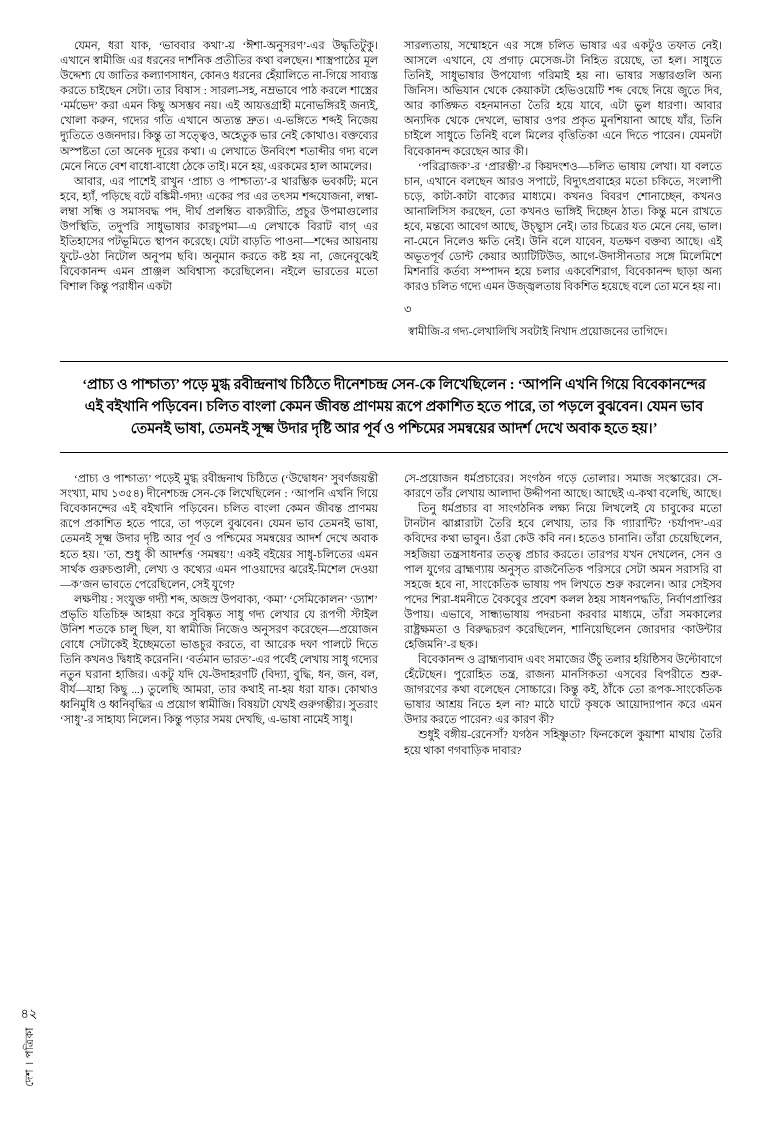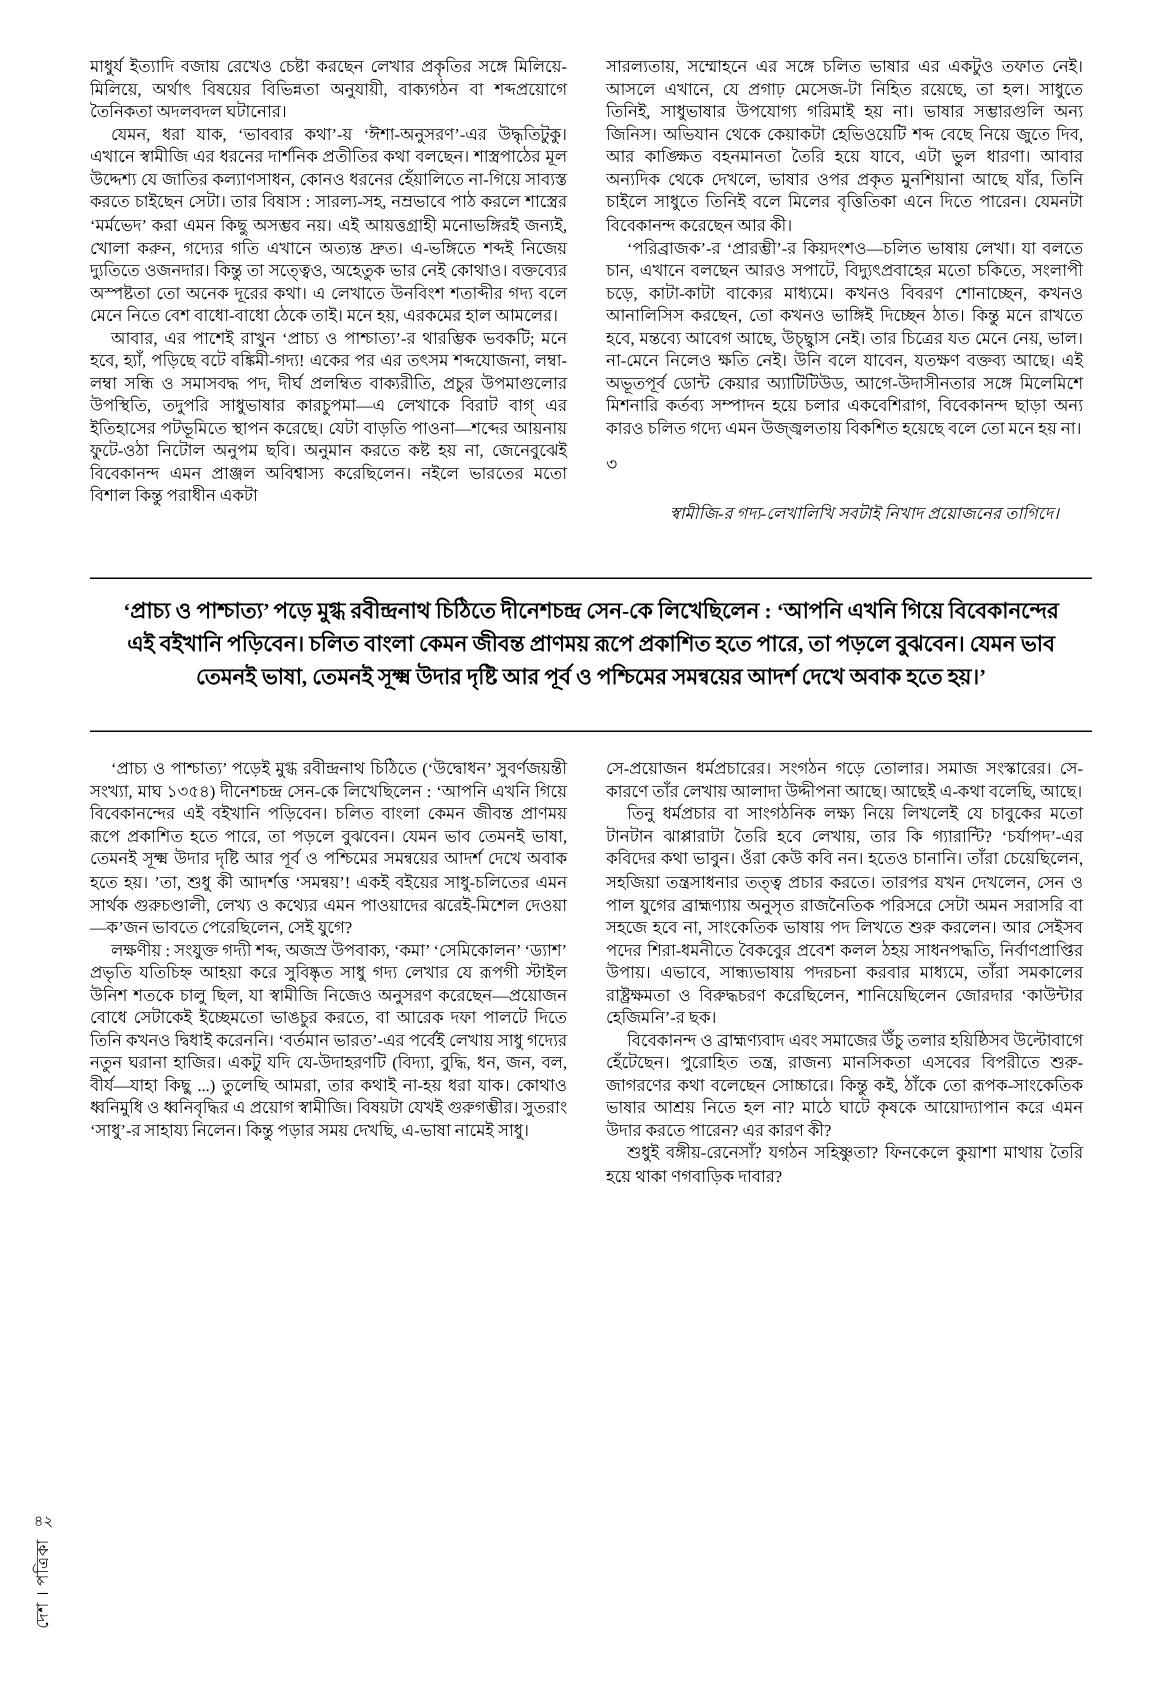--- a/index.html
+++ b/index.html
@@ -39,32 +39,31 @@
   }
   p.body.noindent {
     text-indent: 0;
   }
   .section-num {
     margin: 7px 0 3px 0;
     font-size: 11.5px;
     text-align: left;
   }
   .italic-line {
-    margin: 16px;
+    margin: 4px;
     font-size: 11px;
-    font-style: italic;
     line-height: 1.36;
-    text-align: right;
+    text-align: left;
   }
   
   .pullquote {
     margin: 18px 0 18px 0;
     border-top: 1.2px solid #000;
     border-bottom: 1.2px solid #000;
-    padding: 12px 14px 24px 14px;
+    padding: 12px 14px 13px 14px;
     position: relative;
   }
   .pullquote-text {
     font-size: 14.4px;
     line-height: 1.5;
     text-align: center;
     font-weight: bold;
     letter-spacing: -0.1px;
   }
   .lower {
@@ -83,36 +82,35 @@
   }
   .side-label .vtext {
     writing-mode: vertical-rl;
     transform: rotate(180deg);
     white-space: nowrap;
     letter-spacing: 0.5px;
   }
   .side-label .pnum {
     display: block;
     margin-bottom: 5px;
-    font-size: 10px;
+    font-size: 13px;
   }
 </style>
 </head>
 <body>
 
 <div class="page">
 
   <div class="side-label">
     <span class="pnum">৪২</span>
     <span class="vtext">দেশ ।   পত্রিকা</span>
   </div>
 
   <div class="columns">
     <div class="col">
-      <p class="body noindent">মাধুর্য ইত্যাদি বজায় রেখেও চেষ্টা করছেন লেখার প্রকৃতির সঙ্গে মিলিয়ে-মিলিয়ে, অর্থাৎ বিষয়ের বিভিন্নতা অনুযায়ী, বাক্যগঠন বা শব্দপ্রয়োগে তৈনিকতা অদলবদল ঘটানোর।</p>
       <p class="body">যেমন, ধরা যাক, ‘ভাববার কথা’-য় ‘ঈশা-অনুসরণ’-এর উদ্ধৃতিটুকু। এখানে স্বামীজি এর ধরনের দার্শনিক প্রতীতির কথা বলছেন। শাস্ত্রপাঠের মূল উদ্দেশ্য যে জাতির কল্যাণসাধন, কোনও ধরনের হেঁয়ালিতে না-গিয়ে সাব্যস্ত করতে চাইছেন সেটা। তার বিষাস : সারল্য-সহ, নম্রভাবে পাঠ করলে শাস্ত্রের ‘মর্মভেদ’ করা এমন কিছু অসম্ভব নয়। এই আয়ত্তগ্রাহী মনোভঙ্গিরই জন্যই, খোলা করুন, গদ্যের গতি এখানে অত্যন্ত দ্রুত। এ-ভঙ্গিতে শব্দই নিজেয় দ্যুতিতে ওজনদার। কিন্তু তা সত্ত্বেও, অহেতুক ভার নেই কোথাও। বক্তব্যের অস্পষ্টতা তো অনেক দূরের কথা। এ লেখাতে উনবিংশ শতাব্দীর গদ্য বলে মেনে নিতে বেশ বাধো-বাধো ঠেকে তাই। মনে হয়, এরকমের হাল আমলের।</p>
       <p class="body">আবার, এর পাশেই রাখুন ‘প্রাচ্য ও পাশ্চাত্য’-র থারম্ভিক ভবকটি; মনে হবে, হ্যাঁ, পড়িছে বটে বঙ্কিমী-গদ্য! একের পর এর তৎসম শব্দযোজনা, লম্বা-লম্বা সন্ধি ও সমাসবদ্ধ পদ, দীর্ঘ প্রলম্বিত বাক্যরীতি, প্রচুর উপমাগুলোর উপস্থিতি, তদুপরি সাধুভাষার কারচুপমা—এ লেখাকে বিরাট বাগ্‌ এর ইতিহাসের পটভূমিতে স্থাপন করেছে। যেটা বাড়তি পাওনা—শব্দের আয়নায় ফুটে-ওঠা নিটোল অনুপম ছবি। অনুমান করতে কষ্ট হয় না, জেনেবুঝেই বিবেকানন্দ এমন প্রাঞ্জল অবিশ্বাস্য করেছিলেন। নইলে ভারতের মতো বিশাল কিন্তু পরাধীন একটা</p>
     </div>
     <div class="col">
       <p class="body noindent">সারল্যতায়, সম্মোহনে এর সঙ্গে চলিত ভাষার এর একটুও তফাত নেই। আসলে এখানে, যে প্রগাঢ় মেসেজ-টা নিহিত রয়েছে, তা হল। সাধুতে তিনিই, সাধুভাষার উপযোগ্য গরিমাই হয় না। ভাষার সম্ভারগুলি অন্য জিনিস। অভিযান থেকে কেয়াকটা হেভিওয়েটি শব্দ বেছে নিয়ে জুতে দিব, আর কাঙ্ক্ষিত বহনমানতা তৈরি হয়ে যাবে, এটা ভুল ধারণা। আবার অন্যদিক থেকে দেখলে, ভাষার ওপর প্রকৃত মুনশিয়ানা আছে যাঁর, তিনি চাইলে সাধুতে তিনিই বলে মিলের বৃত্তিতিকা এনে দিতে পারেন। যেমনটা বিবেকানন্দ করেছেন আর কী।</p>
       <p class="body">‘পরিব্রাজক’-র ‘প্রারম্ভী’-র কিয়দংশও—চলিত ভাষায় লেখা। যা বলতে চান, এখানে বলছেন আরও সপাটে, বিদ্যুৎপ্রবাহের মতো চকিতে, সংলাপী চড়ে, কাটা-কাটা বাক্যের মাধ্যমে। কখনও বিবরণ শোনাচ্ছেন, কখনও আনালিসিস করছেন, তো কখনও ভাঙ্গিই দিচ্ছেন ঠাত। কিন্তু মনে রাখতে হবে, মন্তব্যে আবেগ আছে, উচ্ছ্বাস নেই। তার চিত্রের যত মেনে নেয়, ভাল। না-মেনে নিলেও ক্ষতি নেই। উনি বলে যাবেন, যতক্ষণ বক্তব্য আছে। এই অভূতপূর্ব ডোন্ট কেয়ার অ্যাটিটিউড, আগে-উদাসীনতার সঙ্গে মিলেমিশে মিশনারি কর্তব্য সম্পাদন হয়ে চলার একবেশিরাগ, বিবেকানন্দ ছাড়া অন্য কারও চলিত গদ্যে এমন উজ্জ্বলতায় বিকশিত হয়েছে বলে তো মনে হয় না।</p>
       <div class="section-num">৩</div>
       <p class="italic-line">স্বামীজি-র গদ্য-লেখালিখি সবটাই নিখাদ প্রয়োজনের তাগিদে।</p>
     </div>
   </div>

